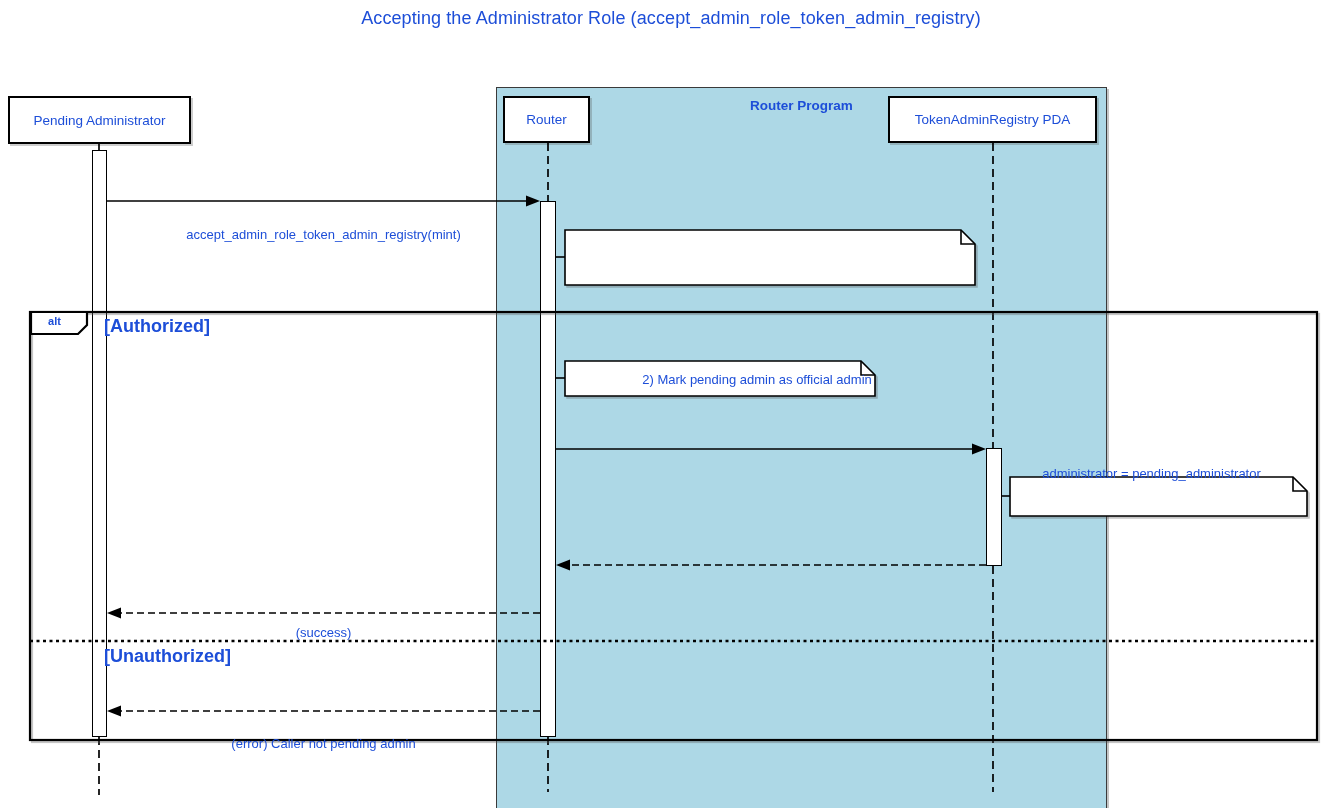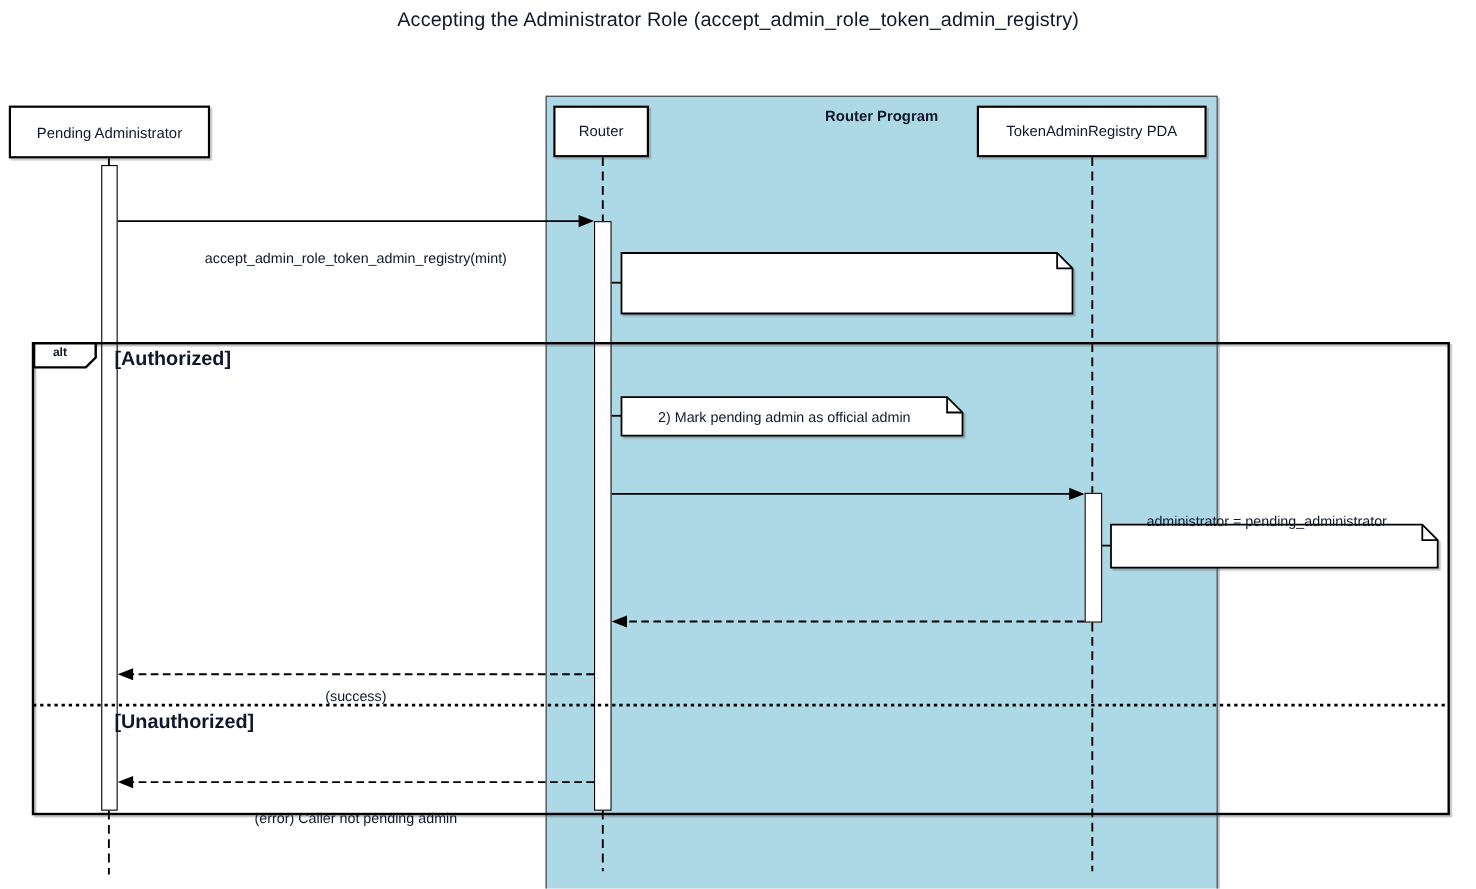--- a/index.html
+++ b/index.html
@@ -2,21 +2,21 @@
 <html><head>
 <meta charset="utf-8">
 <style>
   html, body { margin: 0; padding: 0; background: #ffffff; }
   .canvas {
     position: relative;
     width: 1342px;
     height: 808px;
     background: #ffffff;
     font-family: "Liberation Sans", sans-serif;
-    color: #0f172a;
+    color: #1d4ed8;
     overflow: hidden;
   }
   .abs { position: absolute; }
   .title {
     left: 0; right: 0; top: 8px;
     text-align: center;
     font-size: 18px;
     letter-spacing: 0.1px;
   }
   .program-box {
@@ -149,16 +149,16 @@
   </svg>
 
   <div class="abs alt-op" style="left:31px; top:315px; width:47px;">alt</div>
   <div class="abs guard" style="left:104px; top:316px;">[Authorized]</div>
   <div class="abs guard" style="left:104px; top:646px;">[Unauthorized]</div>
 
   <div class="abs msg-label" style="left:107px; top:183px; width:433px;">accept_admin_role_token_admin_registry(mint)</div>
   <div class="abs msg-label" style="left:107px; top:581px; width:433px;text-align:center;">(success)</div>
   <div class="abs msg-label" style="left:107px; top:692px; width:433px;">(error) Caller not pending admin</div>
 
-  <div class="abs note-text" style="left:565px; top:370px; width:296px; text-align:center;">2) Mark pending admin as official admin</div>
+  <div class="abs note-text" style="left:565px; top:370px; width:296px; text-align:center;padding-left:44px;">2) Mark pending admin as official admin</div>
   <div class="abs note-text" style="left:1010px; top:464px; width:283px; text-align:center;">administrator = pending_administrator</div>
 
 </div>
 
 </body></html>

